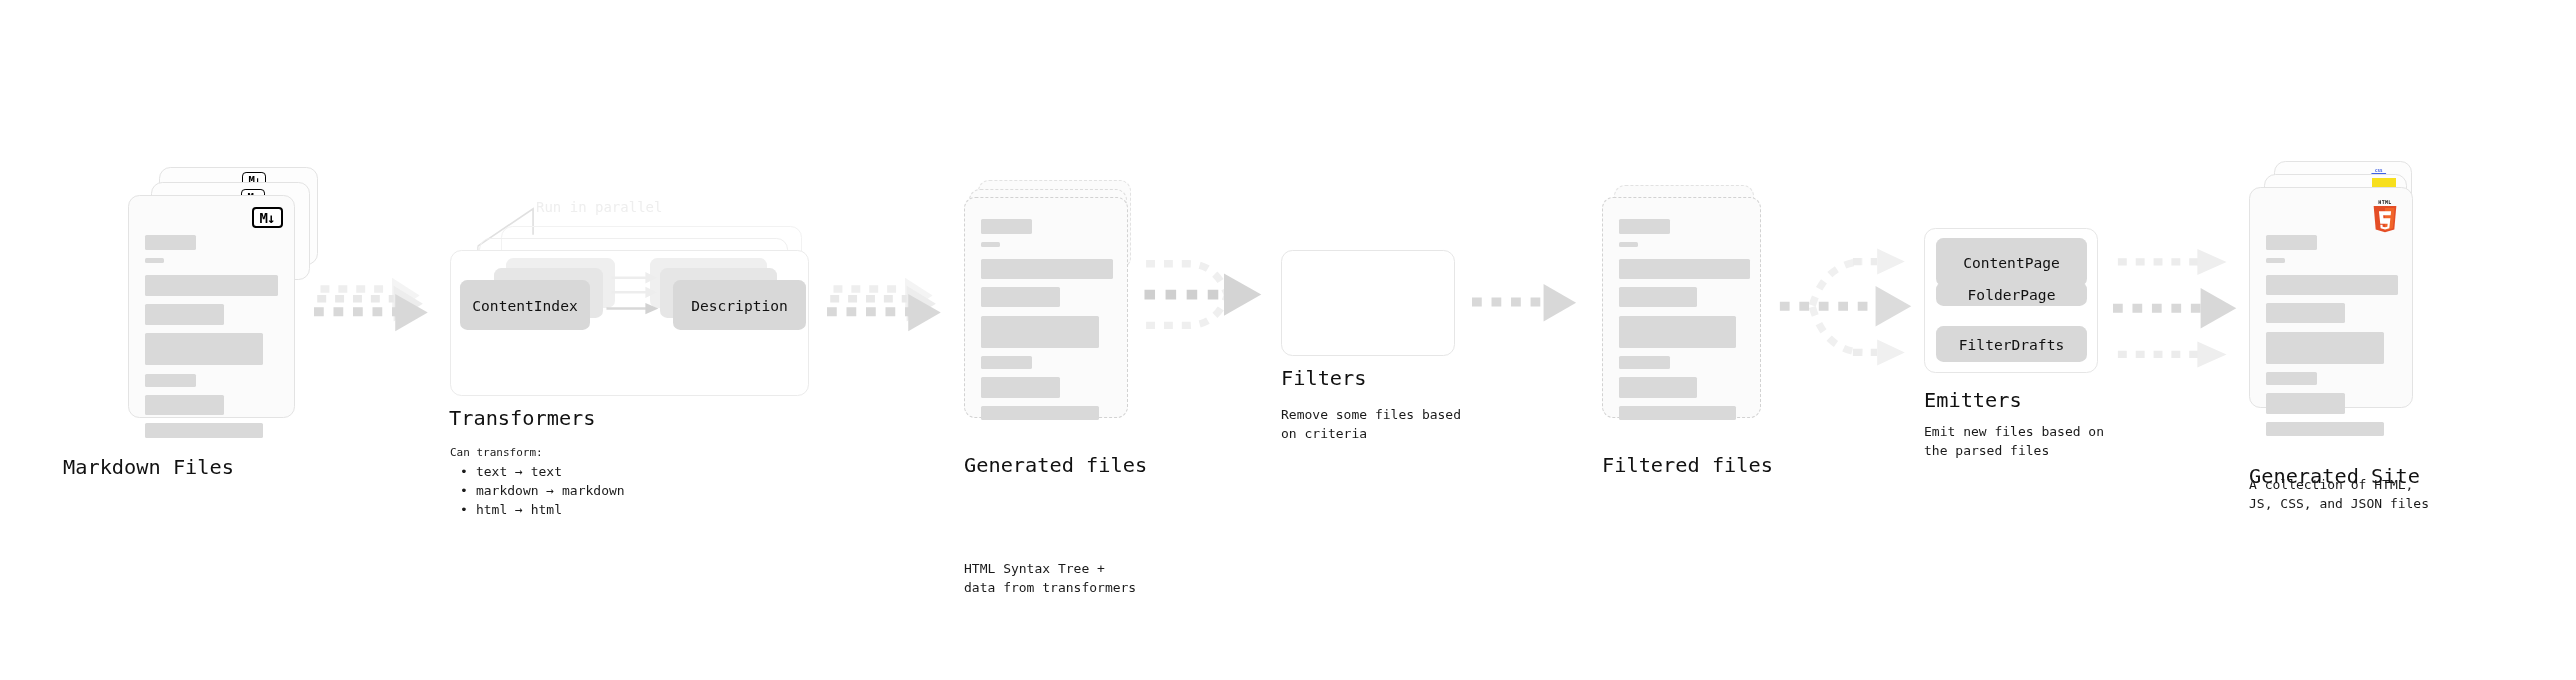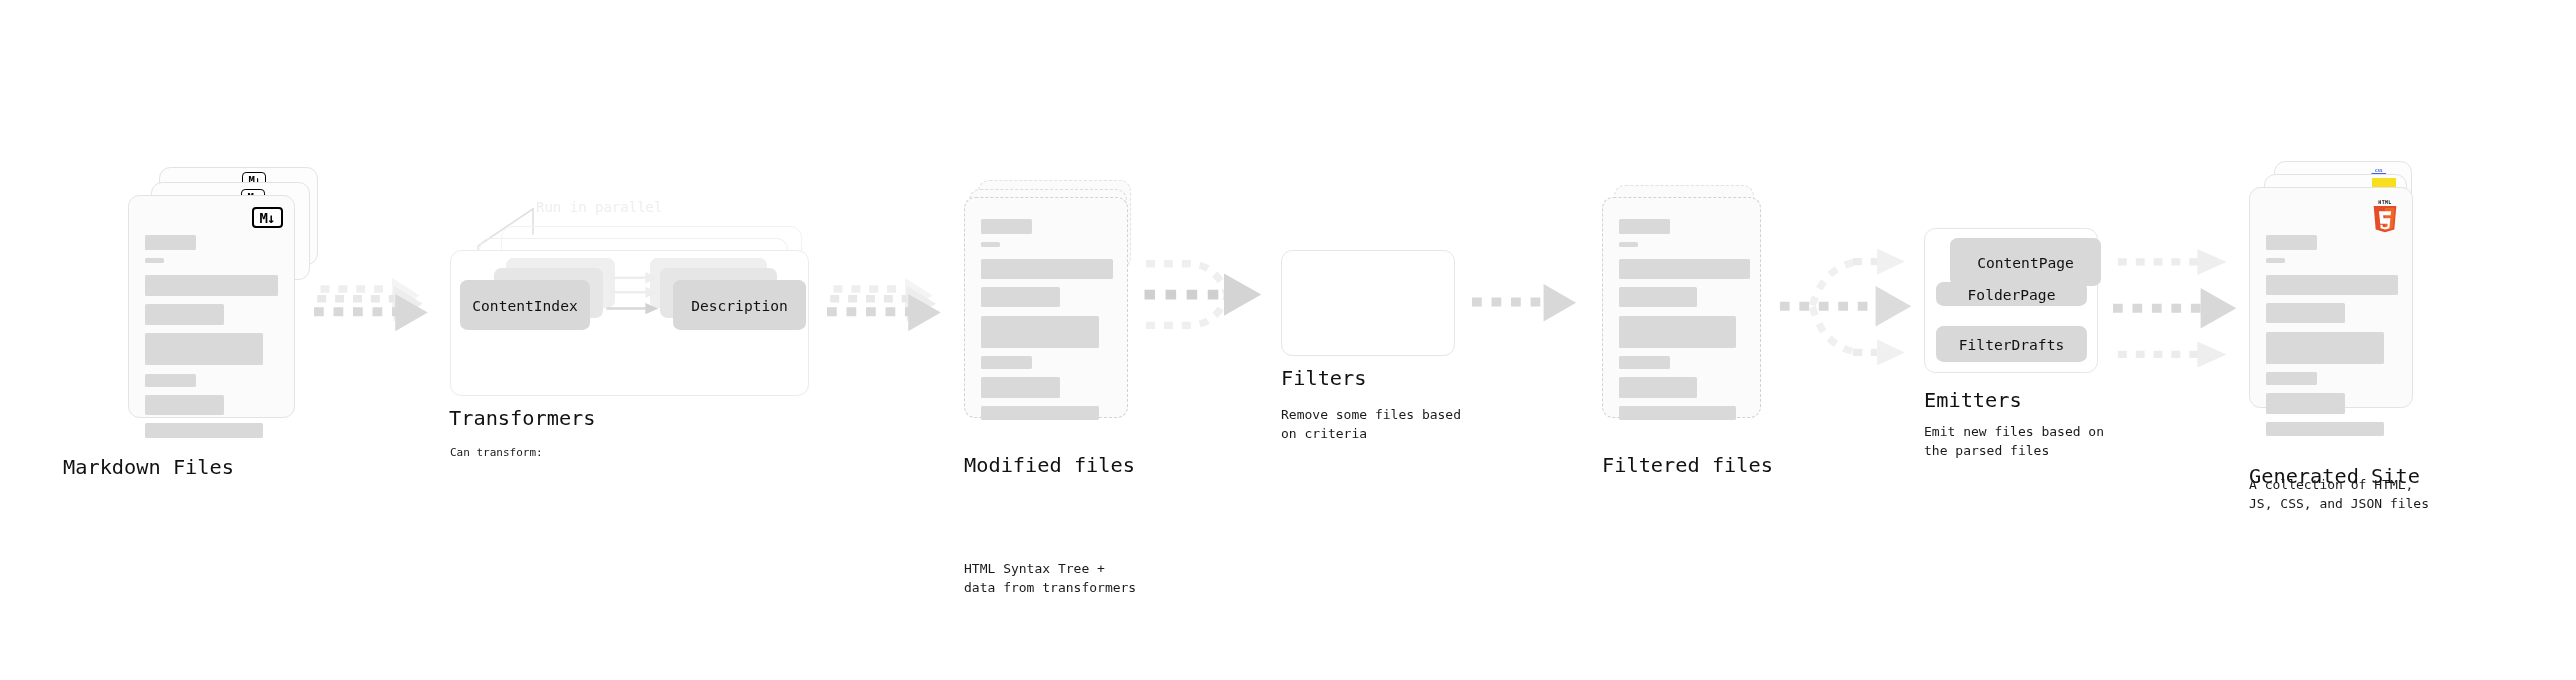--- a/index.html
+++ b/index.html
@@ -193,20 +193,25 @@
         <line x1="-6" y1="50" x2="44" y2="50"></line>
       </g>
       <polygon points="42,43 58,50 42,57" fill="#d2d2d2"></polygon>
     </svg>
 
     <div class="pill" style="left:460px; top:280px; width:130px; height:50px;">ContentIndex</div>
     <div class="pill" style="left:673px; top:280px; width:133px; height:50px;">Description</div>
   </div>
   <div class="title" style="left:449px; top:406px;">Transformers</div>
   <div class="sub-lead" style="left:450px; top:445px;">Can transform:</div>
+  <ul class="bullets" style="left:460px; top:463px;">
+    <li>text → text</li>
+    <li>markdown → markdown</li>
+    <li>html → html</li>
+  </ul>
 
   <svg class="abs" style="left:827px; top:276px;" width="130" height="65" viewBox="0 0 160 80">
     <g stroke="#eeeeee" stroke-width="9" stroke-dasharray="11 11" fill="none">
       <line x1="8" y1="16" x2="104" y2="16"></line>
     </g>
     <polygon points="96,2 130,24 96,46" fill="#f4f4f4"></polygon>
     <g stroke="#e8e8e8" stroke-width="9" stroke-dasharray="11 11" fill="none">
       <line x1="4" y1="28" x2="104" y2="28"></line>
     </g>
     <polygon points="98,12 134,34 98,56" fill="#ededed"></polygon>
@@ -225,21 +230,21 @@
         <div class="bar" style="width:18.7px;height:5.7px;margin-bottom:11.4px;"></div>
         <div class="bar" style="width:132px;height:20.3px;"></div>
         <div class="bar" style="width:79px;height:20.3px;"></div>
         <div class="bar" style="width:118px;height:32.5px;"></div>
         <div class="bar" style="width:51px;height:13px;"></div>
         <div class="bar" style="width:79px;height:20.3px;"></div>
         <div class="bar" style="width:118px;height:14.6px;"></div>
       </div>
     </div>
   </div>
-  <div class="title" style="left:964px; top:453px;">Modified files</div>
+  <div class="title" style="left:964px; top:453px;">Generated files</div>
   <div class="subtitle" style="left:964px; top:512px;margin-top:48px;">HTML Syntax Tree +
 data from transformers</div>
 
   <svg class="abs" style="left:1138px; top:244px;" width="146" height="106" viewBox="0 0 180 130">
     <g fill="none" stroke="#efefef" stroke-width="9" stroke-dasharray="11 11" stroke-linecap="butt">
       <path d="M10 24 L62 24 Q96 24 110 62"></path>
       <path d="M10 100 L62 100 Q96 100 110 64"></path>
     </g>
     <g fill="none" stroke="#cfcfcf" stroke-width="12" stroke-dasharray="13 13">
       <line x1="8" y1="62" x2="112" y2="62"></line>
@@ -288,21 +293,21 @@
     </g>
     <polygon points="126,18 160,34 126,50" fill="#f0f0f0"></polygon>
     <polygon points="126,130 160,146 126,162" fill="#f0f0f0"></polygon>
     <g fill="none" stroke="#d8d8d8" stroke-width="11" stroke-dasharray="12 12">
       <line x1="6" y1="89" x2="126" y2="89"></line>
     </g>
     <polygon points="124,64 168,89 124,114" fill="#dcdcdc"></polygon>
   </svg>
 
   <div class="proc-box" style="left:1924px; top:228px; width:174px; height:145px;"></div>
-  <div class="pill" style="left:1936px; top:238px; width:151px; height:48px;margin-left:14px;">ContentPage</div>
+  <div class="pill" style="left:1936px; top:238px; width:151px; height:48px;">ContentPage</div>
   <div class="pill" style="left:1936px; top:282px; width:151px; height:24px;">FolderPage</div>
   <div class="pill" style="left:1936px; top:326px; width:151px; height:36px;">FilterDrafts</div>
   <div class="title" style="left:1924px; top:388px;">Emitters</div>
   <div class="subtitle" style="left:1924px; top:423px;">Emit new files based on
 the parsed files</div>
 
   <svg class="abs" style="left:2113px; top:236px;" width="146" height="146" viewBox="0 0 180 180">
     <g fill="none" stroke="#ececec" stroke-width="9" stroke-dasharray="11 11">
       <line x1="6" y1="32" x2="108" y2="32"></line>
       <line x1="6" y1="146" x2="108" y2="146"></line>

